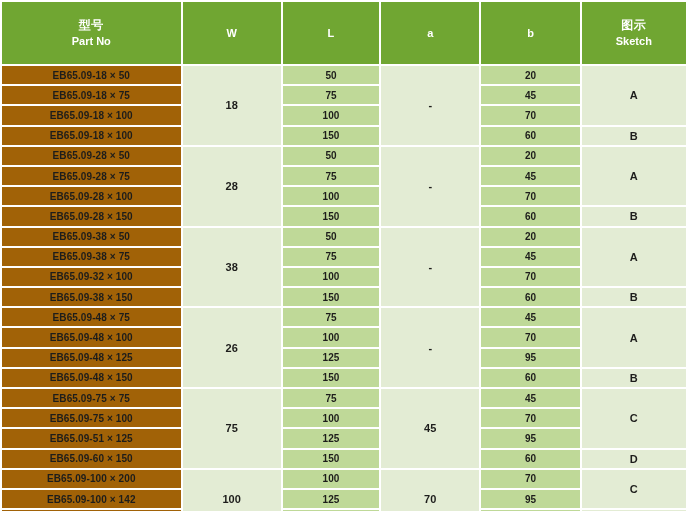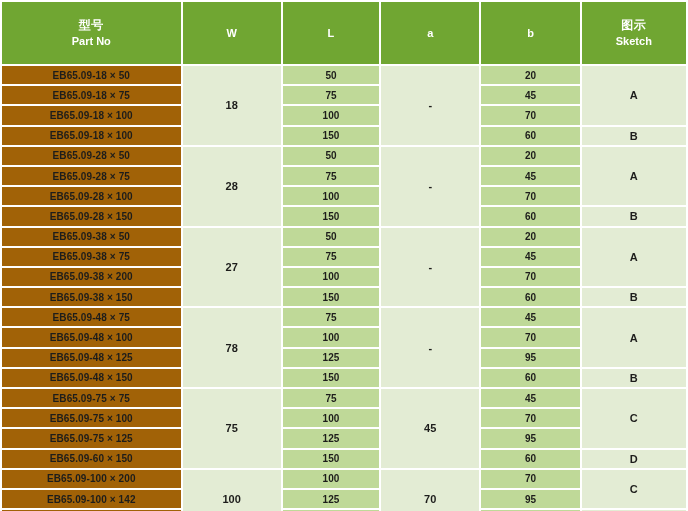--- a/index.html
+++ b/index.html
@@ -155,45 +155,45 @@
           <td class="val">70</td>
         </tr>
         <tr>
           <td class="part">EB65.09-28 × 150</td>
           <td class="val">150</td>
           <td class="val">60</td>
           <td class="span" rowspan="1">B</td>
         </tr>
         <tr>
           <td class="part">EB65.09-38 × 50</td>
-          <td class="span" rowspan="4">27</td>
+          <td class="span" rowspan="4">38</td>
           <td class="val">50</td>
           <td class="span dash" rowspan="4">-</td>
           <td class="val">20</td>
           <td class="span" rowspan="3">A</td>
         </tr>
         <tr>
           <td class="part">EB65.09-38 × 75</td>
           <td class="val">75</td>
           <td class="val">45</td>
         </tr>
         <tr>
-          <td class="part">EB65.09-38 × 200</td>
+          <td class="part">EB65.09-32 × 100</td>
           <td class="val">100</td>
           <td class="val">70</td>
         </tr>
         <tr>
           <td class="part">EB65.09-38 × 150</td>
           <td class="val">150</td>
           <td class="val">60</td>
           <td class="span" rowspan="1">B</td>
         </tr>
         <tr>
           <td class="part">EB65.09-48 × 75</td>
-          <td class="span" rowspan="4">78</td>
+          <td class="span" rowspan="4">26</td>
           <td class="val">75</td>
           <td class="span dash" rowspan="4">-</td>
           <td class="val">45</td>
           <td class="span" rowspan="3">A</td>
         </tr>
         <tr>
           <td class="part">EB65.09-48 × 100</td>
           <td class="val">100</td>
           <td class="val">70</td>
         </tr>
@@ -215,21 +215,21 @@
           <td class="span dash" rowspan="4">45</td>
           <td class="val">45</td>
           <td class="span" rowspan="3">C</td>
         </tr>
         <tr>
           <td class="part">EB65.09-75 × 100</td>
           <td class="val">100</td>
           <td class="val">70</td>
         </tr>
         <tr>
-          <td class="part">EB65.09-75 × 125</td>
+          <td class="part">EB65.09-51 × 125</td>
           <td class="val">125</td>
           <td class="val">95</td>
         </tr>
         <tr>
           <td class="part">EB65.09-60 × 150</td>
           <td class="val">150</td>
           <td class="val">60</td>
           <td class="span" rowspan="1">D</td>
         </tr>
         <tr>

